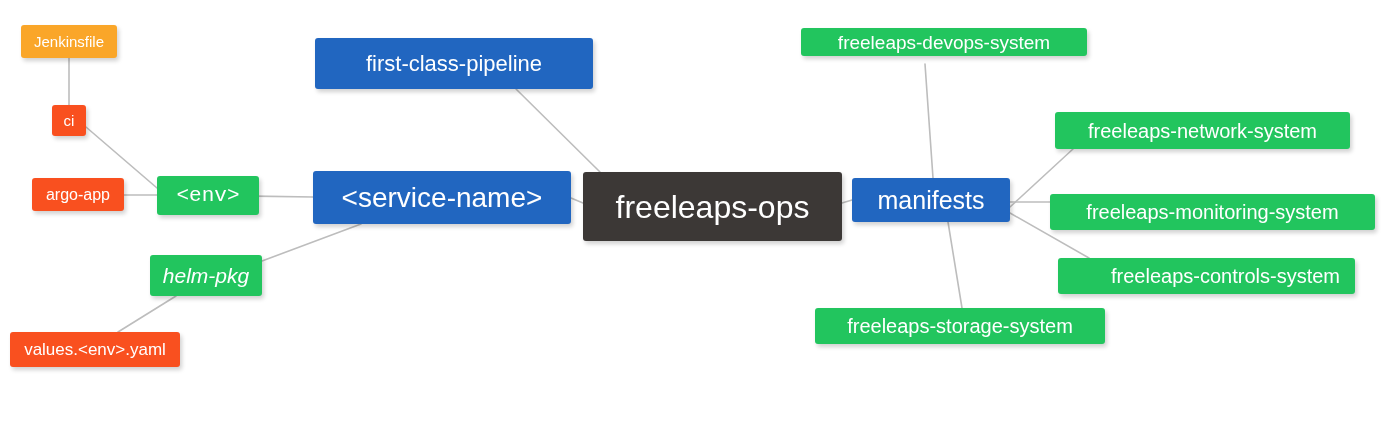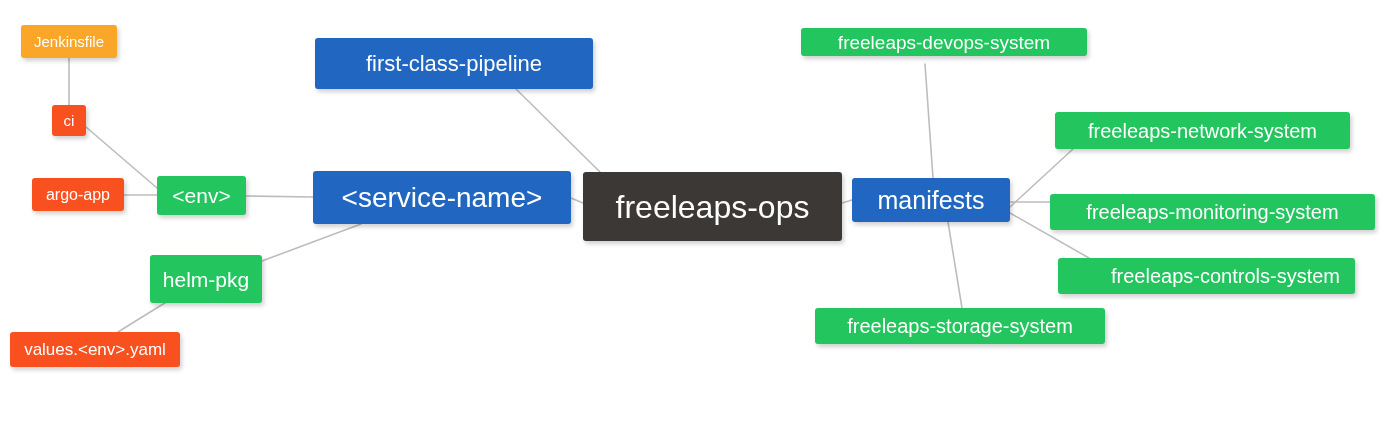--- a/index.html
+++ b/index.html
@@ -63,22 +63,22 @@
       <line x1="176" y1="296" x2="118" y2="332" stroke="#bdbdbd" stroke-width="1.6" stroke-linecap="round"></line>
       <line x1="933" y1="178" x2="925" y2="64" stroke="#bdbdbd" stroke-width="1.6" stroke-linecap="round"></line>
       <line x1="1010" y1="207" x2="1073" y2="149" stroke="#bdbdbd" stroke-width="1.6" stroke-linecap="round"></line>
       <line x1="1010" y1="202" x2="1050" y2="202" stroke="#bdbdbd" stroke-width="1.6" stroke-linecap="round"></line>
       <line x1="1010" y1="213" x2="1089" y2="258" stroke="#bdbdbd" stroke-width="1.6" stroke-linecap="round"></line>
       <line x1="948" y1="222" x2="962" y2="308" stroke="#bdbdbd" stroke-width="1.6" stroke-linecap="round"></line>
     </svg>
 <div class="node n-orange" style="left: 21px; top: 25px; width: 96px; height: 33px; font-size: 15px;">Jenkinsfile</div>
     <div class="node n-red" style="left: 52px; top: 105px; width: 34px; height: 31px; font-size: 15px;">ci</div>
     <div class="node n-red" style="left: 32px; top: 178px; width: 92px; height: 33px; font-size: 16px;">argo-app</div>
-    <div class="node n-green" style="left: 157px; top: 176px; width: 89px; height: 39px; font-size: 21px;">&lt;env&gt;</div>
-    <div class="node n-green" style="left: 150px; top: 255px; width: 112px; height: 48px; font-size: 21px;">helm-pkg</div>
+    <div class="node n-green" style="left: 157px; top: 176px; width: 102px; height: 39px; font-size: 21px; font-family: Liberation Mono, monospace;">&lt;env&gt;</div>
+    <div class="node n-green" style="left: 150px; top: 255px; width: 112px; height: 41px; font-size: 21px; font-style: italic;">helm-pkg</div>
     <div class="node n-red" style="left: 10px; top: 332px; width: 170px; height: 35px; font-size: 17px;">values.&lt;env&gt;.yaml</div>
     <div class="node n-blue" style="left: 315px; top: 38px; width: 278px; height: 51px; font-size: 22px;">first-class-pipeline</div>
     <div class="node n-blue" style="left: 313px; top: 171px; width: 258px; height: 53px; font-size: 28px;">&lt;service-name&gt;</div>
     <div class="node n-root" style="left: 583px; top: 172px; width: 259px; height: 69px; font-size: 32px;">freeleaps-ops</div>
     <div class="node n-blue" style="left: 852px; top: 178px; width: 158px; height: 44px; font-size: 25px;">manifests</div>
     <div class="node n-green" style="left: 801px; top: 28px; width: 286px; height: 28px; font-size: 19px;">freeleaps-devops-system</div>
     <div class="node n-green" style="left: 1055px; top: 112px; width: 295px; height: 37px; font-size: 20px;">freeleaps-network-system</div>
     <div class="node n-green" style="left: 1050px; top: 187px; width: 325px; height: 36px; font-size: 20px; margin-top: 7px;">freeleaps-monitoring-system</div>
     <div class="node n-green" style="left: 1058px; top: 258px; width: 297px; height: 36px; font-size: 20px; padding-left: 48px;">freeleaps-controls-system</div>
     <div class="node n-green" style="left: 815px; top: 308px; width: 290px; height: 36px; font-size: 20px;">freeleaps-storage-system</div>

